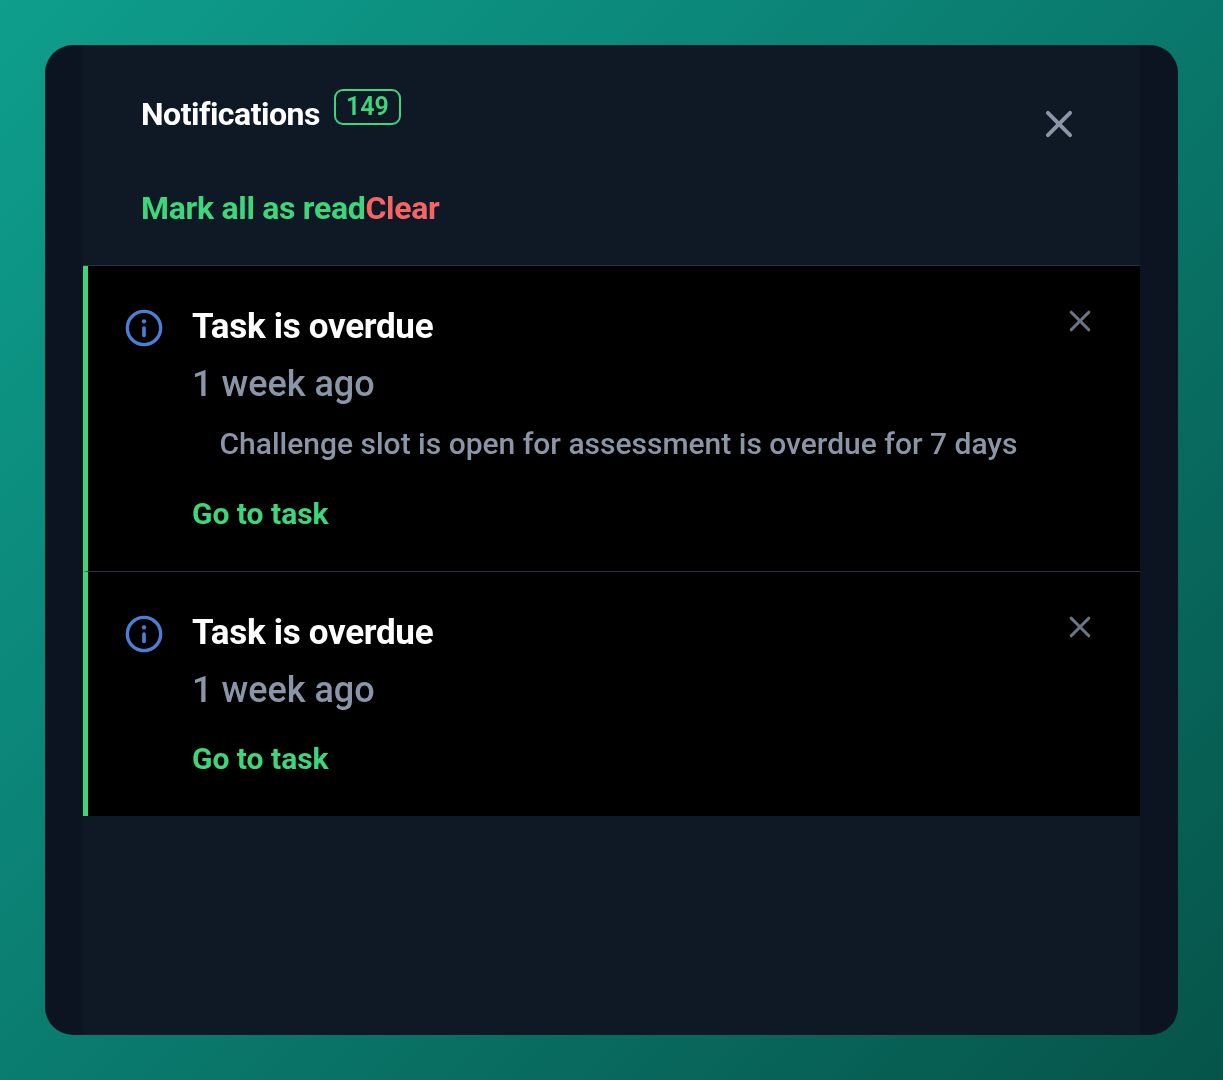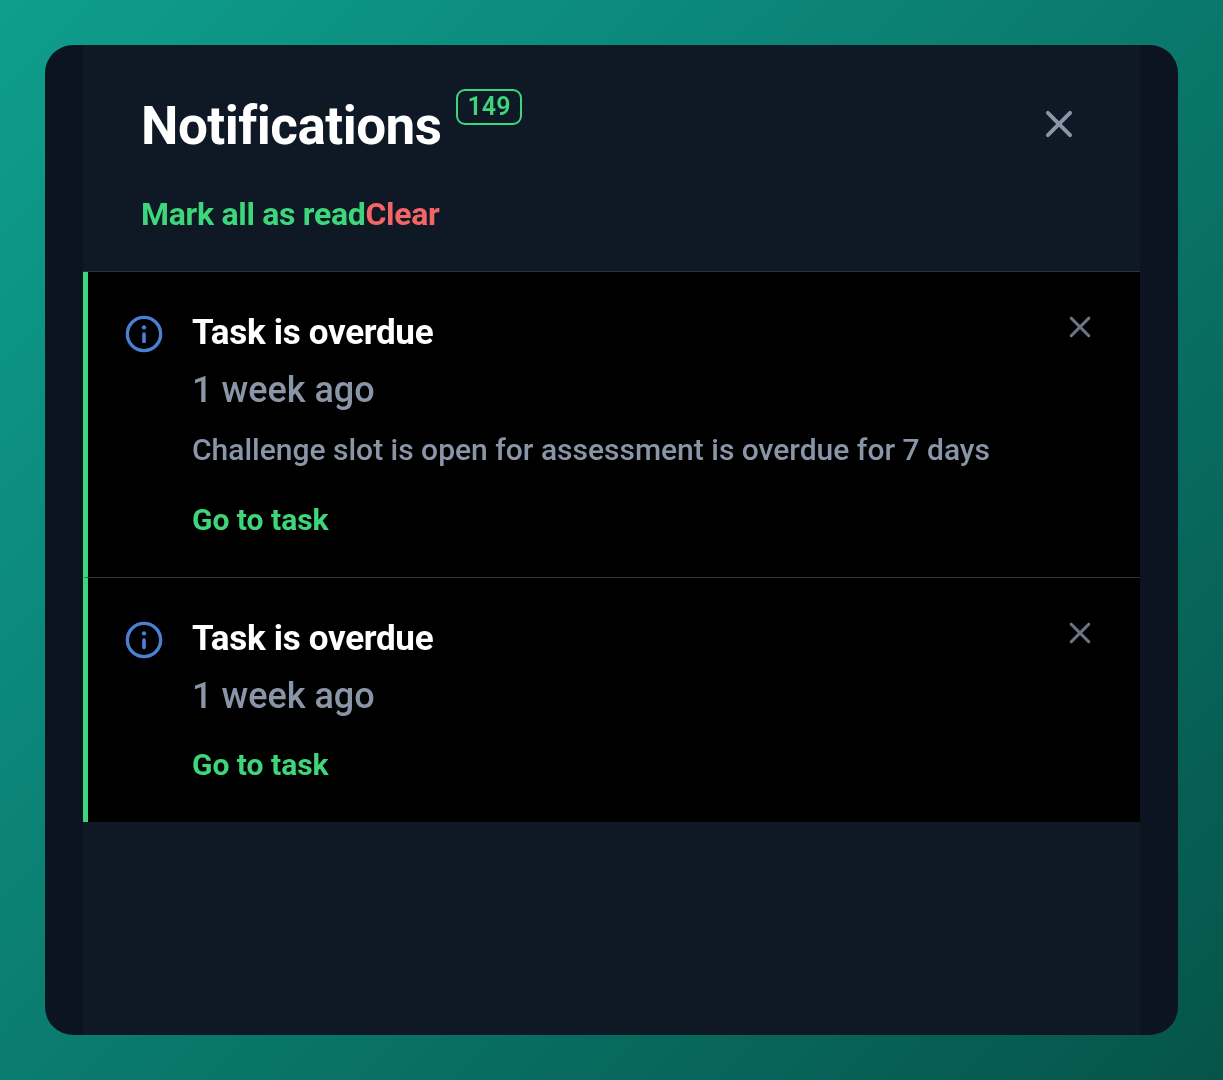--- a/index.html
+++ b/index.html
@@ -49,21 +49,21 @@
     }
     
     .title-group {
       display: flex;
       align-items: flex-start;
       gap: 14px;
     }
     
     .title {
       color: #ffffff;
-      font-size: 53px;
+      font-size: 32px;
       font-weight: 700;
       letter-spacing: -0.5px;
     }
     
     .badge {
       color: #3dd67a;
       font-size: 25px;
       font-weight: 600;
       border: 2px solid #3dd67a;
       border-radius: 9px;
@@ -152,20 +152,21 @@
       font-weight: 500;
       margin-top: 16px;
     }
     
     .notification-desc {
       color: #8a96a8;
       font-size: 30px;
       font-weight: 500;
       margin-top: 16px;
       line-height: 1.5;
+      text-align: center;
     }
     
     .notification-action {
       color: #3dd67a;
       font-size: 30px;
       font-weight: 700;
       margin-top: 30px;
       cursor: pointer;
       display: inline-block;
     }

